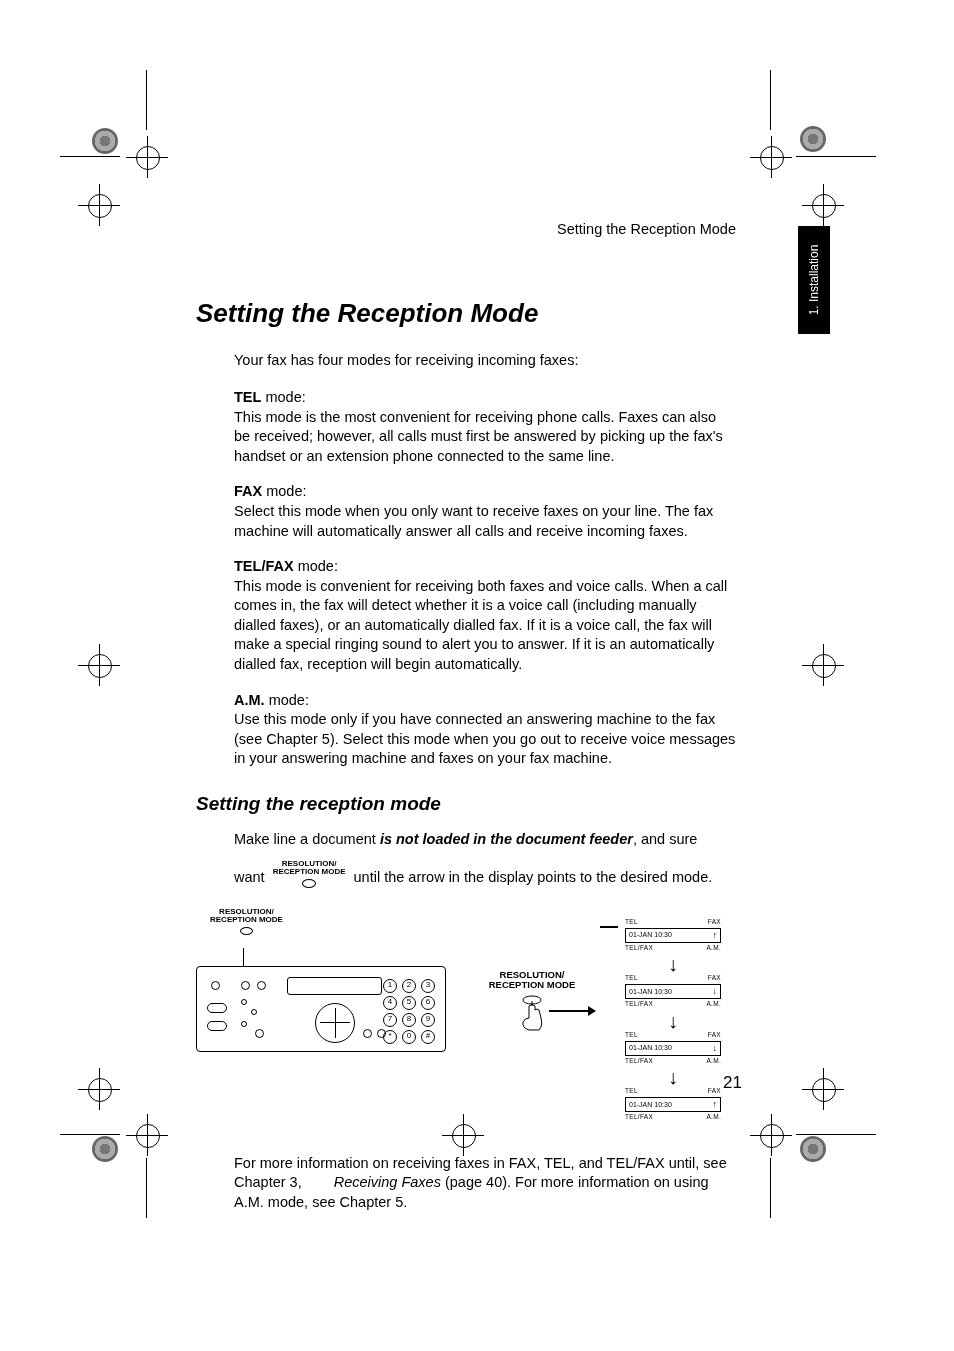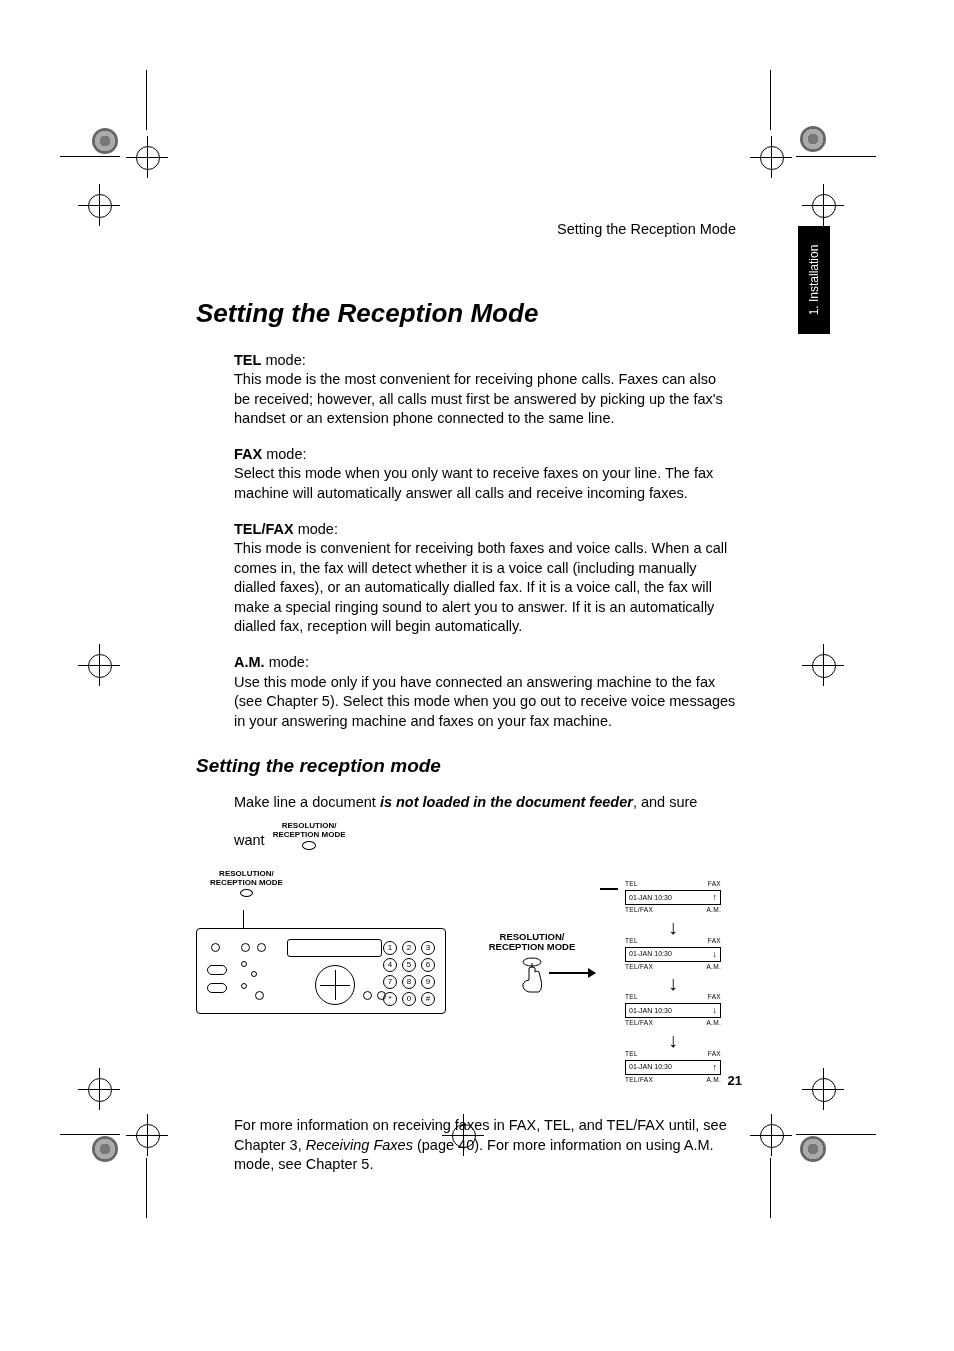--- a/index.html
+++ b/index.html
@@ -52,21 +52,21 @@
   .mode-block { margin: 0 0 16px 38px; }
   .mode-block .label { font-weight: bold; }
   h2.sub-title {
     font-style: italic;
     font-weight: bold;
     font-size: 19px;
     margin: 22px 0 14px 0;
   }
   .step { margin: 0 0 10px 38px; }
   .bi { font-style: italic; font-weight: bold; }
-  .i { font-style: italic; }
+  .i { font-style: italic; margin-left: 28px; }
   .press-line { margin: 6px 0 24px 38px; display: flex; align-items: flex-end; gap: 6px; }
   .btn-label {
     display: inline-flex;
     flex-direction: column;
     align-items: center;
     font-size: 8px;
     font-weight: bold;
     line-height: 1.05;
     margin: 0 2px;
   }
@@ -218,22 +218,22 @@
   .states-lead-in::after {
     content: ""; position: absolute; left: 0; top: -4px;
     width: 2px; height: 132px; background: #000;
     display: none;
   }
   .footer-text { margin: 0 0 0 38px; }
   .page-num {
     position: absolute;
     right: 212px;
     top: 1072px;
-    font-weight: bold;
-    font-size: 13px;
+    font-weight: normal;
+    font-size: 17px;
   }
   
   .reg {
     position: absolute;
     width: 30px; height: 30px;
     pointer-events: none;
   }
   .reg::before {
     content: ""; position: absolute; left: 50%; top: 50%;
     width: 22px; height: 22px; margin: -11px 0 0 -11px;
@@ -308,20 +308,21 @@
 <div class="side-tab">
   <span>1. Installation</span>
 </div>
 
 <div class="page">
 
   <div class="running-head">Setting the Reception Mode</div>
 
   <h1 class="main-title">Setting the Reception Mode</h1>
 
+  <p class="intro">Your fax has four modes for receiving incoming faxes:</p>
 
   <div id="modes-container">
       <div class="mode-block"><span class="label">TEL</span><span> mode:</span><br><span>This mode is the most convenient for receiving phone calls. Faxes can also be received; however, all calls must first be answered by picking up the fax's handset or an extension phone connected to the same line.</span></div>
       <div class="mode-block"><span class="label">FAX</span><span> mode:</span><br><span>Select this mode when you only want to receive faxes on your line. The fax machine will automatically answer all calls and receive incoming faxes.</span></div>
       <div class="mode-block"><span class="label">TEL/FAX</span><span> mode:</span><br><span>This mode is convenient for receiving both faxes and voice calls. When a call comes in, the fax will detect whether it is a voice call (including manually dialled faxes), or an automatically dialled fax. If it is a voice call, the fax will make a special ringing sound to alert you to answer. If it is an automatically dialled fax, reception will begin automatically.</span></div>
       <div class="mode-block"><span class="label">A.M.</span><span> mode:</span><br><span>Use this mode only if you have connected an answering machine to the fax (see Chapter 5). Select this mode when you go out to receive voice messages in your answering machine and faxes on your fax machine.</span></div>
     </div>
 
   <h2 class="sub-title">Setting the reception mode</h2>
 
@@ -329,20 +330,21 @@
     <span>Make line a document </span><span class="bi">is not loaded in the document feeder</span><span>, and sure</span>
   </p>
 
   <div class="press-line">
     <span>want</span>
     <span class="btn-label">
       <span>RESOLUTION/</span>
       <span>RECEPTION MODE</span>
       <span class="oval"></span>
     </span>
+    <span> until the arrow in the display points to the desired mode.</span>
   </div>
 
   <div class="figure-row">
 
     <div class="panel-wrap">
       <div class="panel-label-top">
         <span>RESOLUTION/</span><br>
         <span>RECEPTION MODE</span>
         <div class="oval"></div>
       </div>

